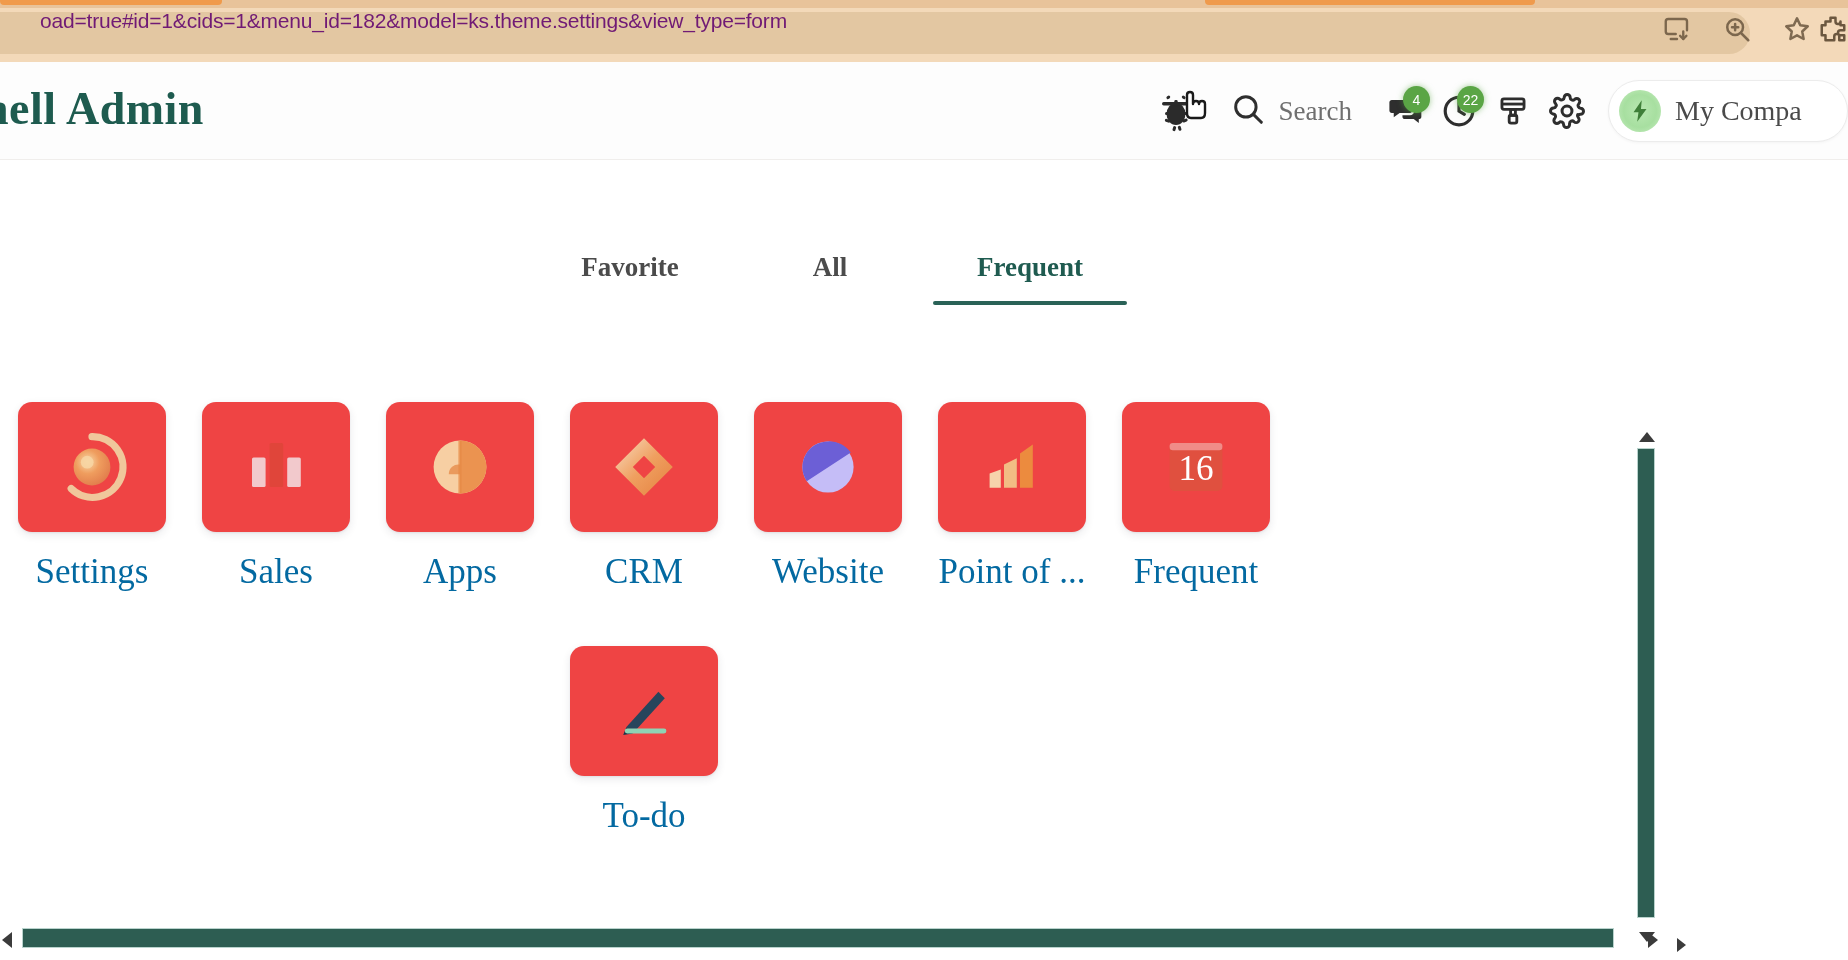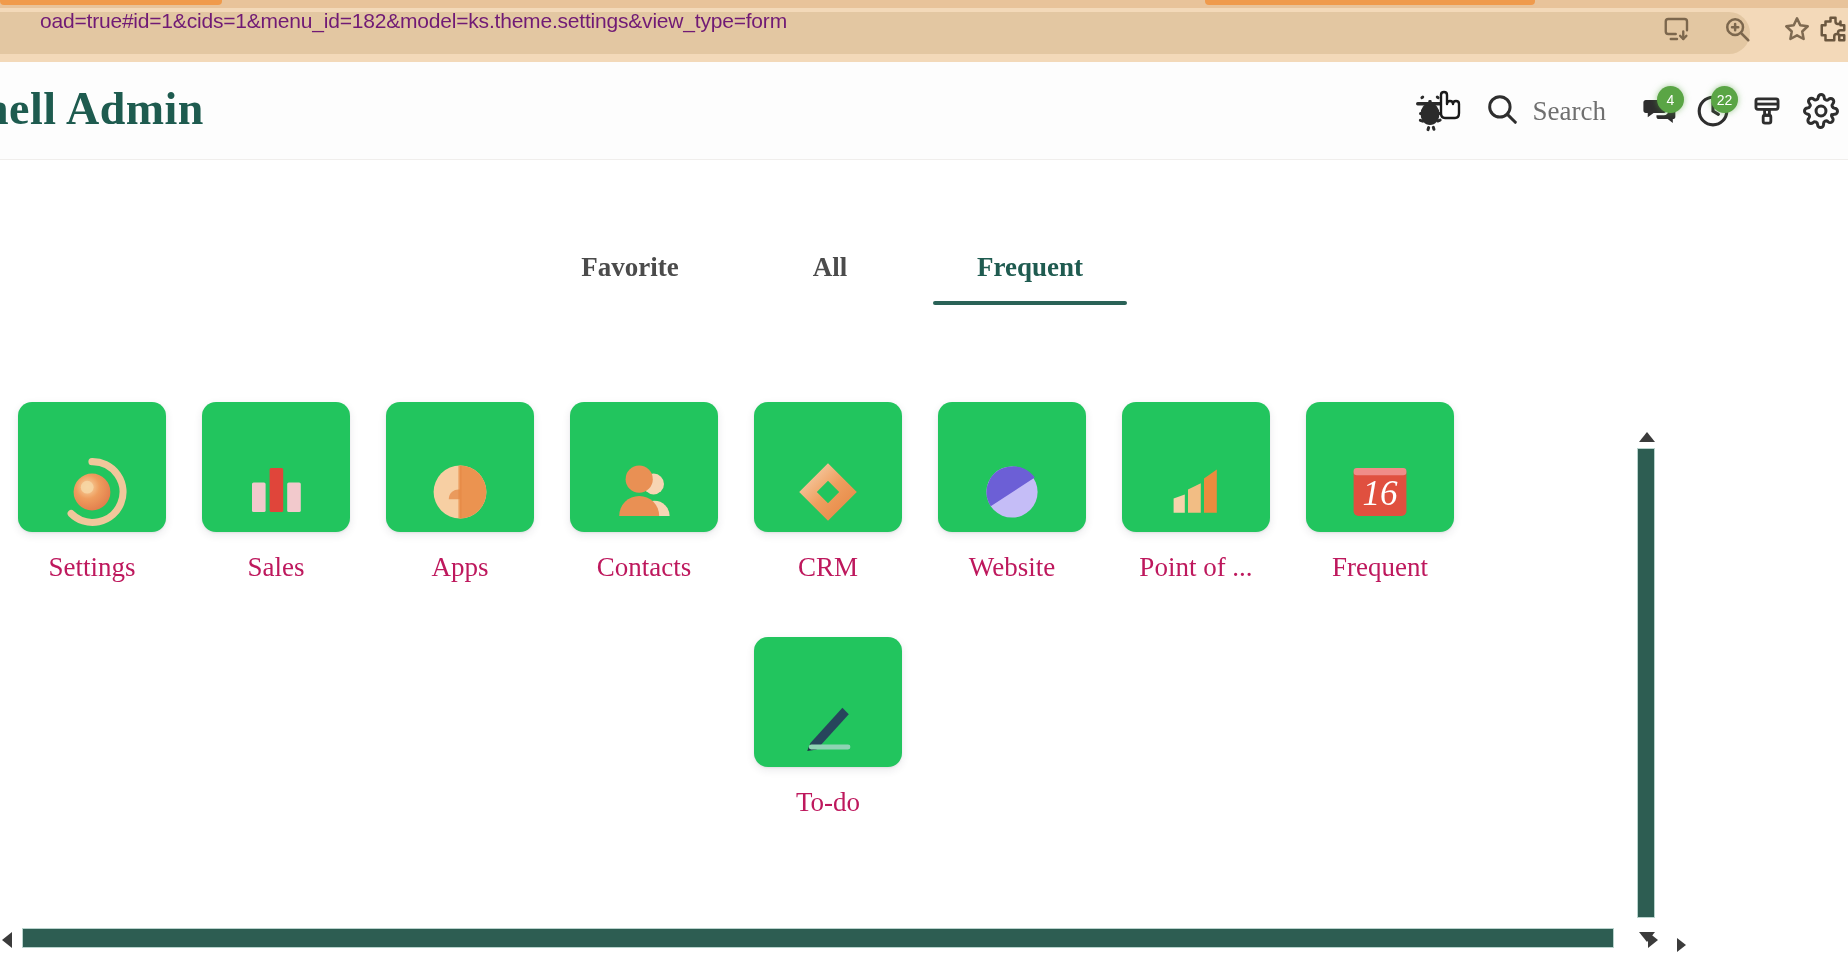--- a/index.html
+++ b/index.html
@@ -225,31 +225,30 @@
     display: flex;
     flex-direction: column;
     align-items: center;
     margin-bottom: 54px;
     cursor: pointer;
   }
   .app-tile {
     width: 148px;
     height: 130px;
     border-radius: 14px;
-    background: #22c55e;
+    background: #ef4444;
     box-shadow: 0 3px 9px rgba(40,40,60,.10), 0 1px 2px rgba(40,40,60,.07);
     display: flex;
-    align-items: flex-end;
+    align-items: center;
     justify-content: center;
-    font-style: italic;
   }
   .app-label {
     margin-top: 20px;
-    font-size: 27px;
-    color: #be185d;
+    font-size: 35px;
+    color: #0369a1;
     font-family: "Liberation Serif", serif;
     white-space: nowrap;
   }
 
   
   .vscroll {
     position: absolute;
     right: 188px;
     top: 272px;
     width: 26px;
@@ -414,20 +413,28 @@
       </svg>
     </div>
 
     <div class="hicon">
       <svg viewBox="0 0 24 24" width="36" height="36" fill="none" stroke="#2e2e2e" stroke-width="2" stroke-linejoin="round">
         <circle cx="12" cy="12" r="3.3"></circle>
         <path d="M19.1 14.4a1.7 1.7 0 0 0 .34 1.87l.06.06a2 2 0 1 1-2.83 2.83l-.06-.06a1.7 1.7 0 0 0-1.87-.34 1.7 1.7 0 0 0-1.03 1.56V21a2 2 0 0 1-4 0v-.1a1.7 1.7 0 0 0-1.1-1.56 1.7 1.7 0 0 0-1.87.34l-.06.06a2 2 0 1 1-2.83-2.83l.06-.06a1.7 1.7 0 0 0 .34-1.87 1.7 1.7 0 0 0-1.56-1.03H3a2 2 0 0 1 0-4h.1a1.7 1.7 0 0 0 1.56-1.1 1.7 1.7 0 0 0-.34-1.87l-.06-.06a2 2 0 1 1 2.83-2.83l.06.06a1.7 1.7 0 0 0 1.87.34h.08A1.7 1.7 0 0 0 10.13 3.1V3a2 2 0 0 1 4 0v.1a1.7 1.7 0 0 0 1.03 1.56 1.7 1.7 0 0 0 1.87-.34l.06-.06a2 2 0 1 1 2.83 2.83l-.06.06a1.7 1.7 0 0 0-.34 1.87v.08a1.7 1.7 0 0 0 1.56 1.03H21a2 2 0 0 1 0 4h-.1a1.7 1.7 0 0 0-1.56 1.03z"></path>
       </svg>
     </div>
 
+    <div class="company-pill">
+      <span class="company-avatar">
+        <svg viewBox="0 0 24 24" width="26" height="26" fill="#3f7f39">
+          <path d="M13.6 2L6 13.2h4.6L9.4 22 18 10.2h-5.1z"></path>
+        </svg>
+      </span>
+      <span class="company-name">My Compa</span>
+    </div>
 
   </div>
 </div>
 
 <div class="main">
 
   <div class="tabs">
     <div class="tab">
       <span>Favorite</span>
     </div>
@@ -476,31 +483,20 @@
           <circle cx="50" cy="50" r="33" fill="#f7cfa3"></circle>
           <path d="M50 17a33 33 0 0 1 0 66z" fill="#eb9350"></path>
           <path d="M36 59a12 12 0 0 1 14-12v12z" fill="#ea9a5d"></path>
           <rect x="48" y="17" width="4" height="66" fill="#e58a45" opacity=".75"></rect>
         </svg>
       </div>
       <div class="app-label">Apps</div>
     </div>
 
 
-    <div class="app-cell">
-      <div class="app-tile">
-        <svg viewBox="0 0 100 100" width="80" height="80">
-          <circle cx="62" cy="40" r="13" fill="#f7d5b4"></circle>
-          <path d="M44 80a19 19 0 0 1 38 0z" fill="#f7d5b4"></path>
-          <circle cx="44" cy="34" r="17" fill="#e99054"></circle>
-          <path d="M19 80a25 25 0 0 1 50 0z" fill="#e99054"></path>
-        </svg>
-      </div>
-      <div class="app-label">Contacts</div>
-    </div>
 
     <div class="app-cell">
       <div class="app-tile">
         <svg viewBox="0 0 100 100" width="80" height="80">
           <defs>
             <linearGradient id="gCrm" x1="0%" y1="0%" x2="100%" y2="100%">
               <stop offset="0%" stop-color="#f8dcc0"></stop>
               <stop offset="50%" stop-color="#ef9f5f"></stop>
               <stop offset="100%" stop-color="#e4813f"></stop>
             </linearGradient>

